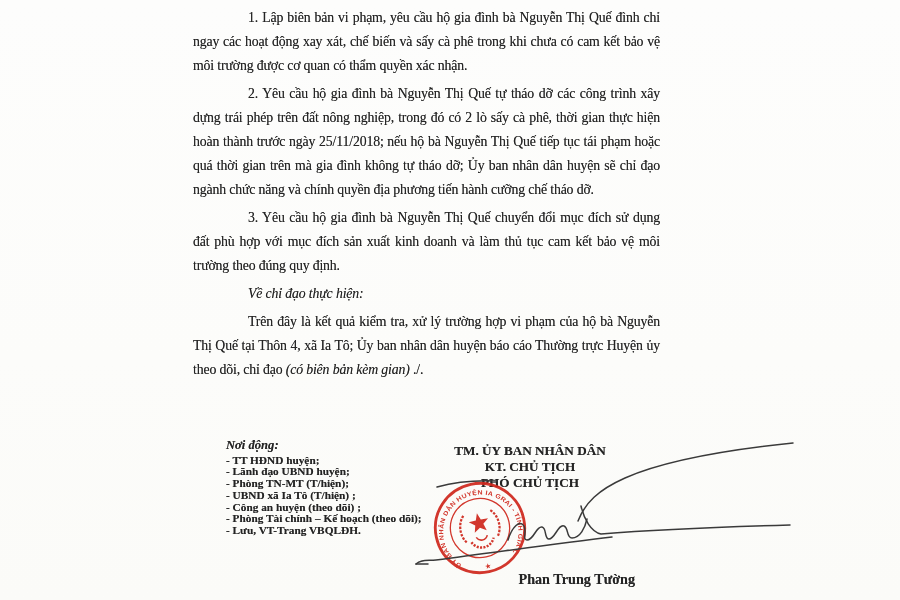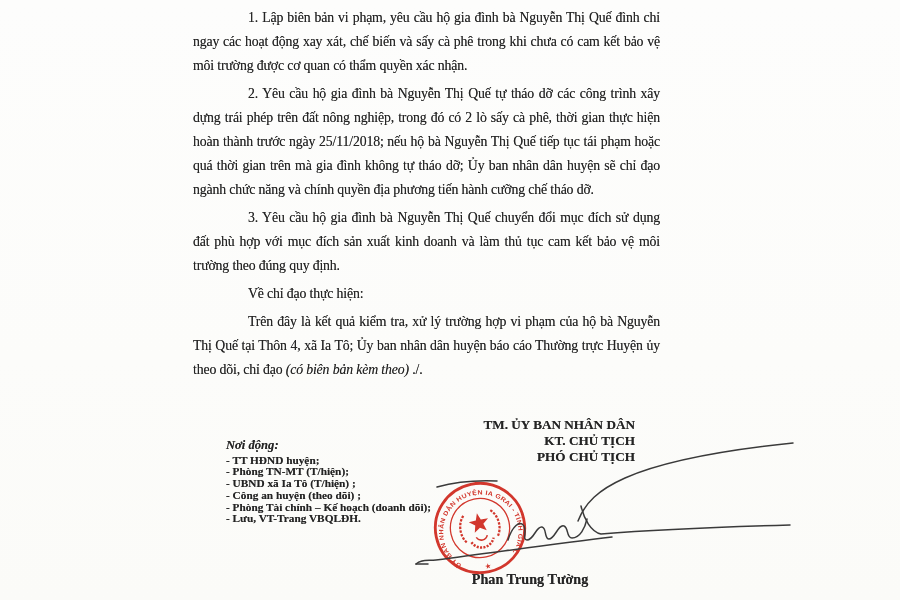--- a/index.html
+++ b/index.html
@@ -11,67 +11,68 @@
   }
   .scan-page{position:absolute;inset:0;background:linear-gradient(180deg,#fdfdfc 0%,#fcfcfa 60%,#fbfbf8 100%);}
   
   .doc-body{
     position:absolute;left:193px;top:6px;width:467px;
     font-size:13.8px;line-height:24px;letter-spacing:-0.15px;
     text-align:justify;
     text-shadow:0 0 .4px rgba(20,20,20,.55);
   }
   .doc-body p{margin:0 0 4px 0;text-indent:55px;}
-  .doc-body p.section-heading{margin-bottom:4px;}
+  .doc-body p.section-heading{margin-bottom:4px;font-style:italic;}
   .closing .note{font-style:italic;}
   
   .recipients{
     position:absolute;left:226px;top:440px;
     font-size:11.3px;line-height:11.7px;font-weight:700;
     text-shadow:0 0 .3px rgba(20,20,20,.5);
   }
   .recipients .recipients-label{font-style:italic;font-size:12.6px;margin-bottom:3px;}
   .sign-block{
-    position:absolute;left:425px;top:417px;width:210px;
-    text-align:right;font-weight:700;font-size:13.2px;line-height:16.2px;
+    position:absolute;left:425px;top:443px;width:210px;
+    text-align:center;font-weight:700;font-size:13.2px;line-height:16.2px;
     text-shadow:0 0 .3px rgba(20,20,20,.5);
   }
   .signer-name{
     position:absolute;left:425px;top:571px;width:210px;
-    text-align:center;font-weight:700;font-size:14.2px;
+    text-align:right;font-weight:700;font-size:14.2px;
     text-shadow:0 0 .3px rgba(20,20,20,.5);
   }
   .stamp-wrap{
     position:absolute;left:433px;top:481px;width:94px;height:94px;
     transform:rotate(-12deg);opacity:.92;
   }
   .stamp-wrap svg{display:block;width:100%;height:100%;}
   .signature-wrap{position:absolute;left:400px;top:430px;width:420px;height:150px;pointer-events:none;}
   .stamp-arc-text{font-family:"Liberation Sans","DejaVu Sans",sans-serif;font-weight:700;}
 </style>
 </head>
 <body>
 
 <div class="scan-page">
 
   <div class="doc-body">
     <p>1. Lập biên bản vi phạm, yêu cầu hộ gia đình bà Nguyễn Thị Quế đình chỉ ngay các hoạt động xay xát, chế biến và sấy cà phê trong khi chưa có cam kết bảo vệ môi trường được cơ quan có thẩm quyền xác nhận.</p>
     <p>2. Yêu cầu hộ gia đình bà Nguyễn Thị Quế tự tháo dỡ các công trình xây dựng trái phép trên đất nông nghiệp, trong đó có 2 lò sấy cà phê, thời gian thực hiện hoàn thành trước ngày 25/11/2018; nếu hộ bà Nguyễn Thị Quế tiếp tục tái phạm hoặc quá thời gian trên mà gia đình không tự tháo dỡ; Ủy ban nhân dân huyện sẽ chỉ đạo ngành chức năng và chính quyền địa phương tiến hành cưỡng chế tháo dỡ.</p>
     <p>3. Yêu cầu hộ gia đình bà Nguyễn Thị Quế chuyển đổi mục đích sử dụng đất phù hợp với mục đích sản xuất kinh doanh và làm thủ tục cam kết bảo vệ môi trường theo đúng quy định.</p>
     <p class="section-heading">Về chỉ đạo thực hiện:</p>
-    <p class="closing"><span>Trên đây là kết quả kiểm tra, xử lý trường hợp vi phạm của hộ bà Nguyễn Thị Quế tại Thôn 4, xã Ia Tô; Ủy ban nhân dân huyện báo cáo Thường trực Huyện ủy theo dõi, chỉ đạo </span><span class="note">(có biên bản kèm theo)</span><span> ./.</span></p>
+    <p class="closing"><span>Trên đây là kết quả kiểm tra, xử lý trường hợp vi phạm của hộ bà Nguyễn Thị Quế tại Thôn 4, xã Ia Tô; Ủy ban nhân dân huyện báo cáo Thường trực Huyện ủy theo dõi, chỉ đạo </span><span class="note">(có biên bản kèm gian)</span><span> ./.</span></p>
   </div>
 
   <div class="recipients">
     <div class="recipients-label">Nơi động:</div>
     <div>- TT HĐND huyện;</div>
+    <div>- Lãnh đạo UBND huyện;</div>
     <div>- Phòng TN-MT (T/hiện);</div>
     <div>- UBND xã Ia Tô (T/hiện) ;</div>
     <div>- Công an huyện (theo dõi) ;</div>
-    <div>- Phòng Tài chính – Kế hoạch (doanh dõi);</div>
+    <div>- Phòng Tài chính – Kế hoạch (theo dõi);</div>
     <div>- Lưu, VT-Trang VBQLĐH.</div>
   </div>
 
   <div class="sign-block">
     <div>TM. ỦY BAN NHÂN DÂN</div>
     <div>KT. CHỦ TỊCH</div>
     <div>PHÓ CHỦ TỊCH</div>
   </div>
 
   <div class="stamp-wrap">

